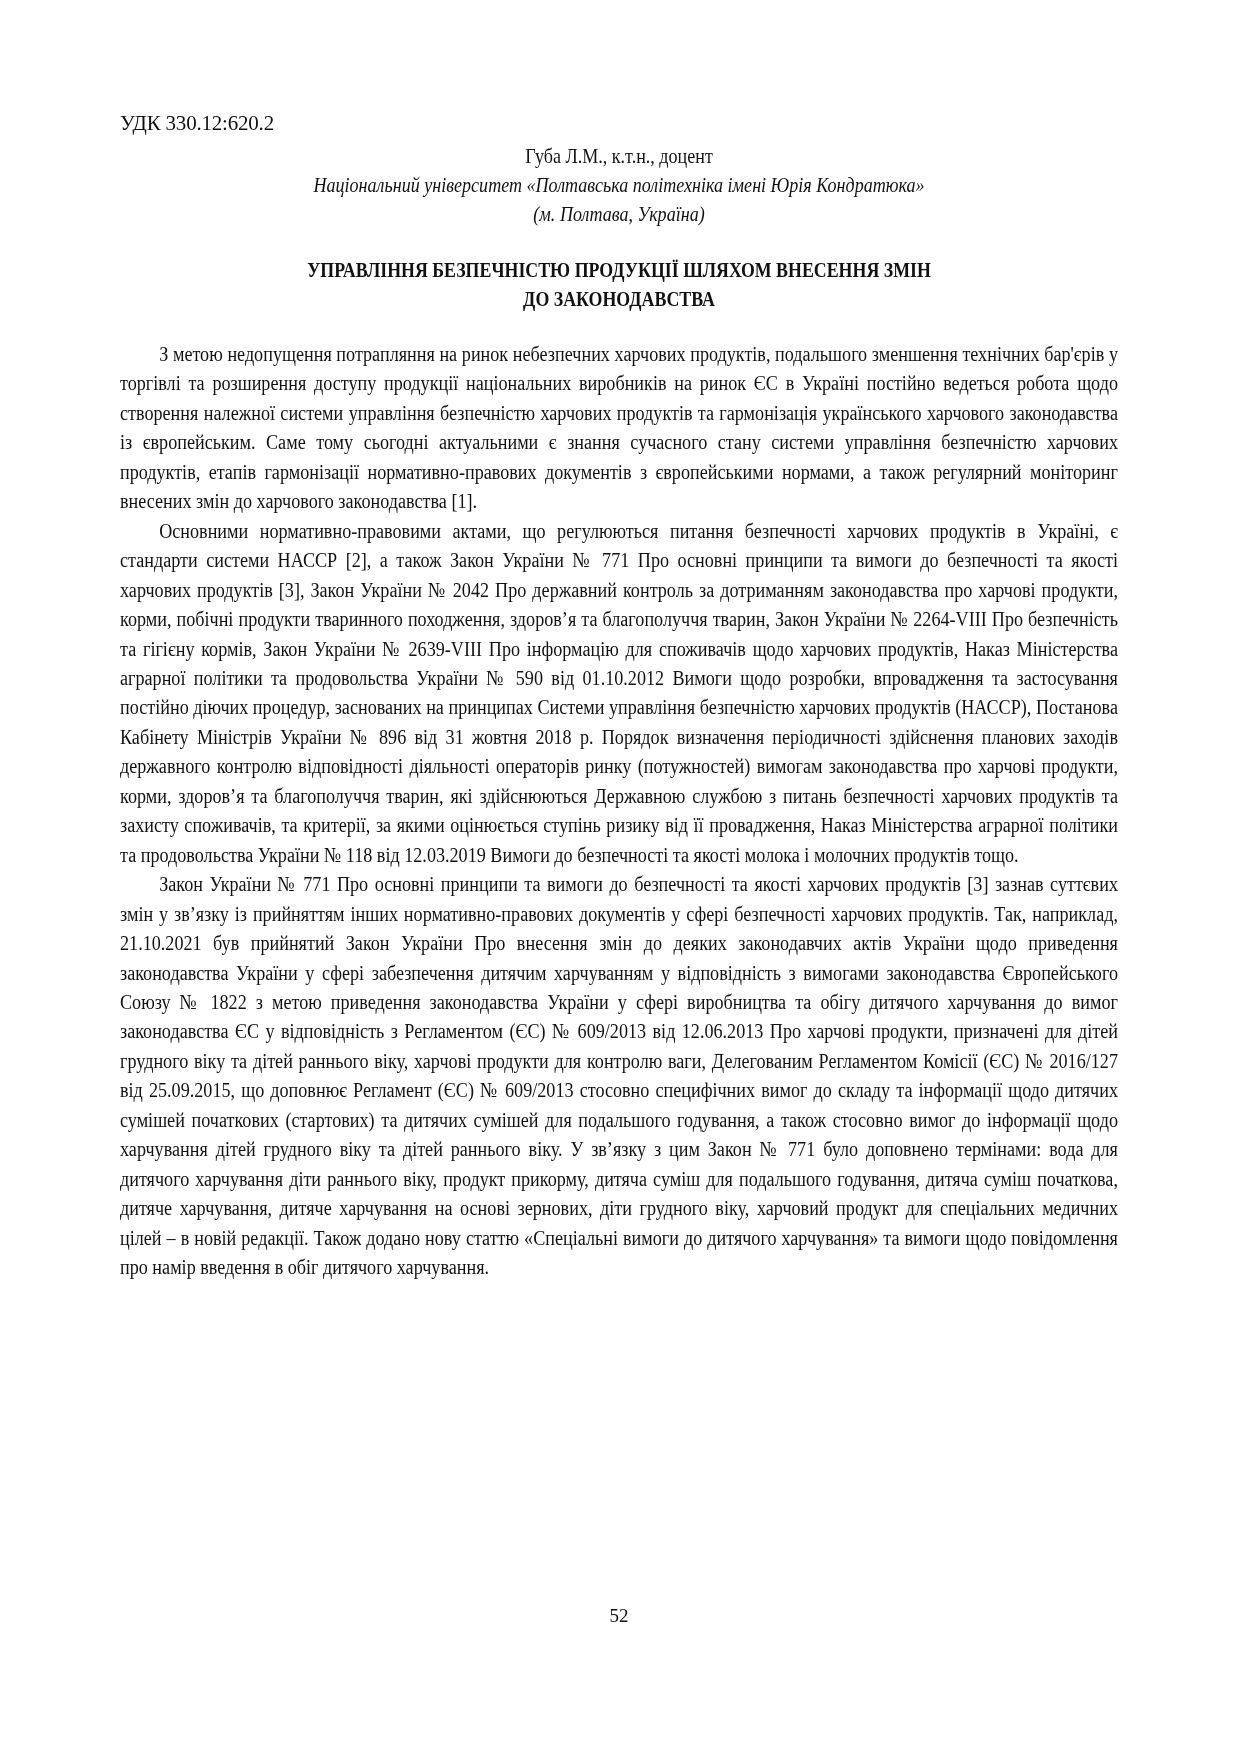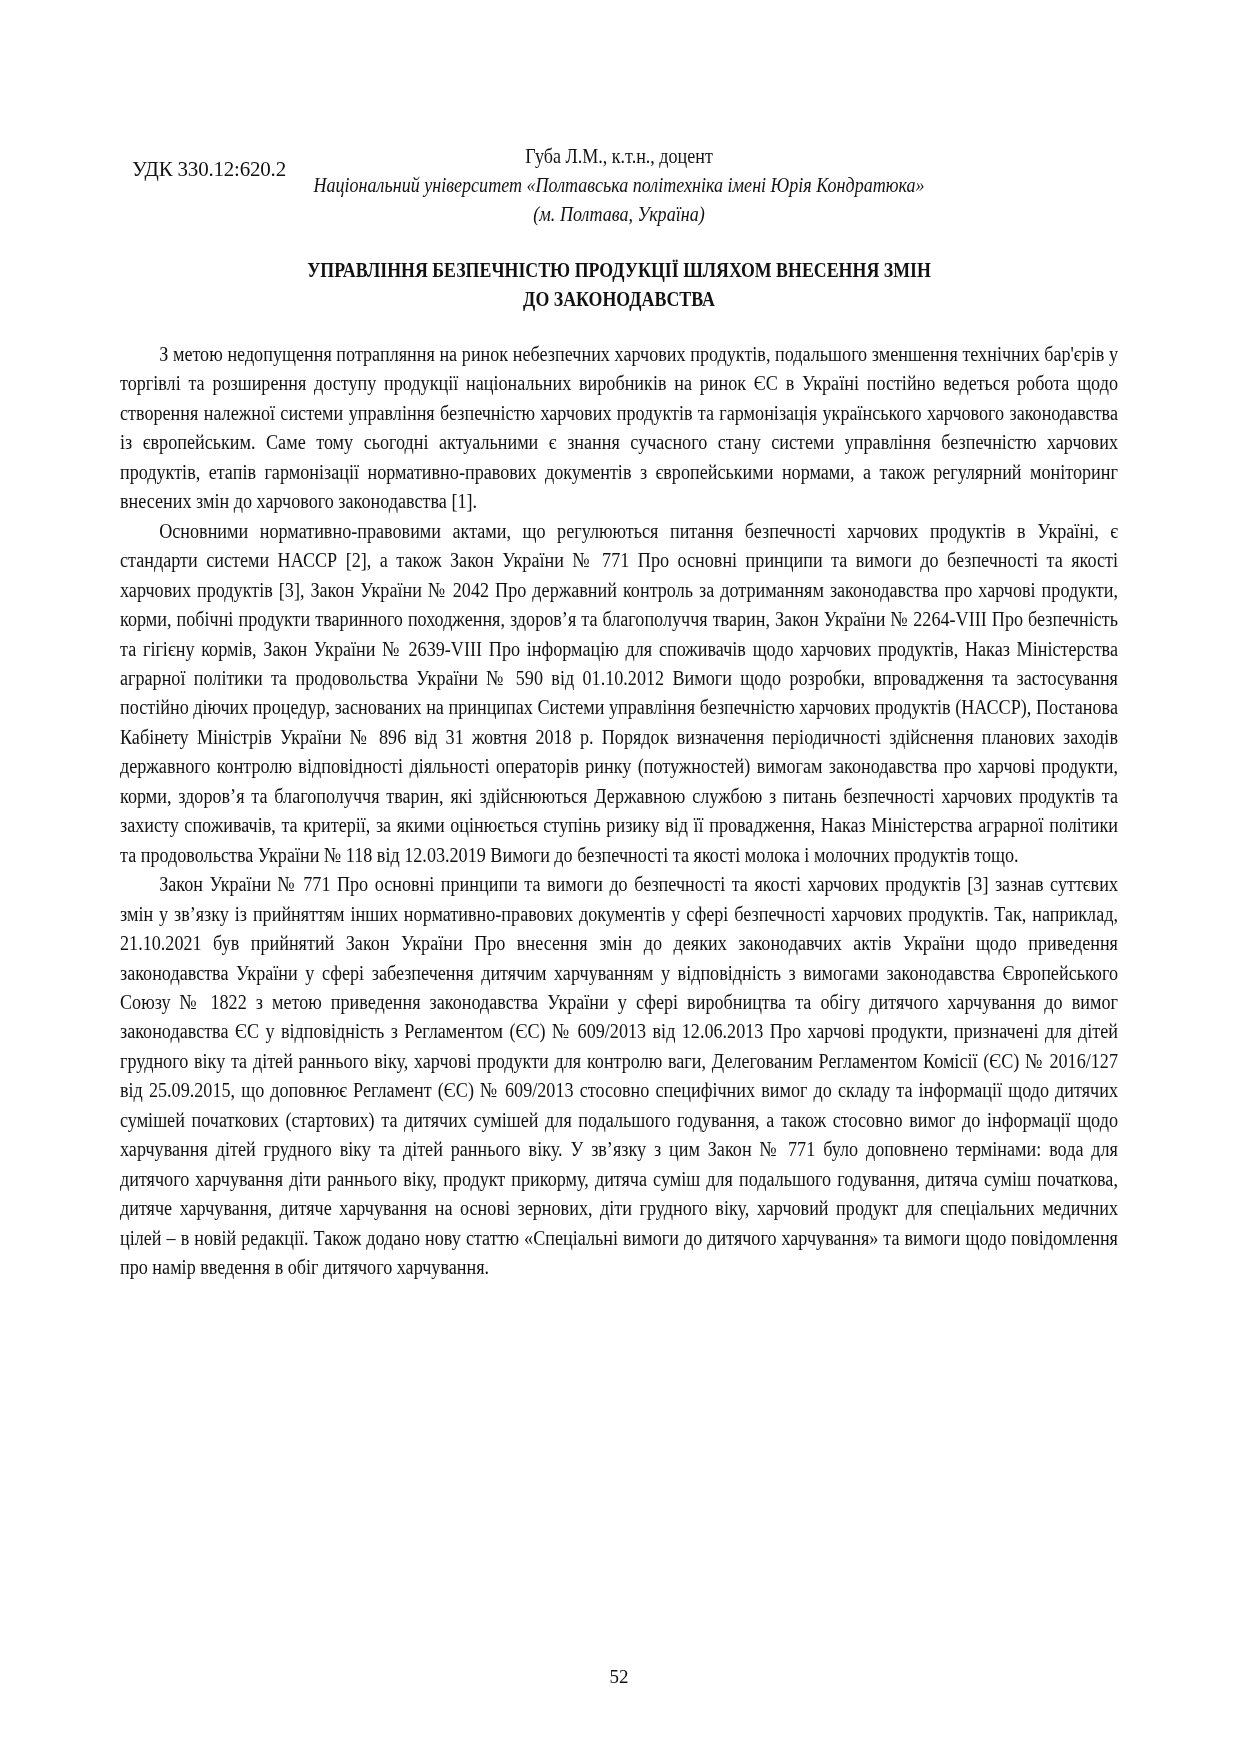--- a/index.html
+++ b/index.html
@@ -3,22 +3,22 @@
 <meta charset="utf-8">
 <style>
   html, body { margin: 0; padding: 0; background: #ffffff; }
   body {
     width: 1240px; height: 1754px; position: relative; overflow: hidden;
     font-family: "Liberation Serif", "DejaVu Serif", serif;
     color: #111111;
   }
   .page { position: absolute; left: 120px; top: 0; width: 998px; }
   .udk {
-    position: absolute; left: 12px; top: 109px;
-    font-size: 21px; line-height: 28px; letter-spacing: -0.2px; margin-top: 46px;
+    position: absolute; left: 0; top: 109px;
+    font-size: 21px; line-height: 28px; letter-spacing: -0.2px;
   }
   .author {
     position: absolute; left: 0; width: 998px; top: 142px;
     text-align: center; font-size: 21px; line-height: 28px;
     transform: scaleX(0.86); transform-origin: center;
   }
   .affil {
     position: absolute; left: 0; width: 998px; top: 171px;
     text-align: center; font-size: 21px; line-height: 28px; font-style: italic;
     transform: scaleX(0.86); transform-origin: center;
@@ -34,21 +34,21 @@
     transform: scaleX(0.85); transform-origin: center;
   }
   .body-text {
     position: absolute; left: 0; top: 340px; width: 1172px;
     transform: scaleX(0.8515); transform-origin: left top;
     font-size: 21.3px; line-height: 29.45px;
     text-align: justify;
   }
   .body-text p { margin: 0; text-indent: 46px; }
   .page-number {
-    position: absolute; left: 0; width: 998px; top: 1665px;
+    position: absolute; left: 0; width: 998px; top: 1604px;
     text-align: center; font-size: 19px; line-height: 24px;
   }
 </style>
 </head>
 <body>
 
 <div class="page">
   <div class="udk">УДК 330.12:620.2</div>
   <div class="author">Губа Л.М., к.т.н., доцент</div>
   <div class="affil">Національний університет «Полтавська політехніка імені Юрія Кондратюка»</div>

